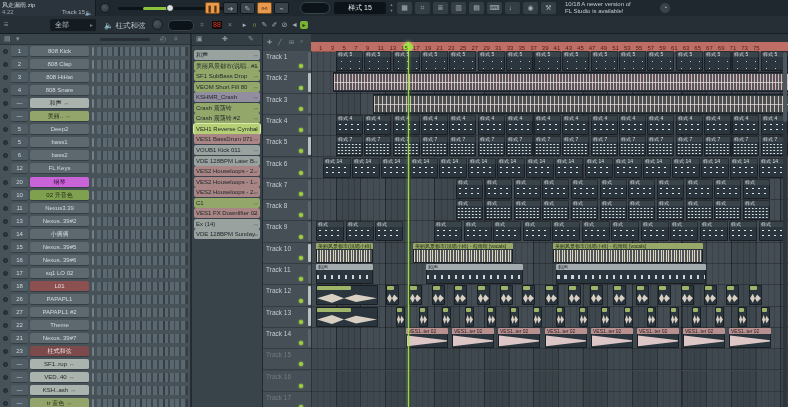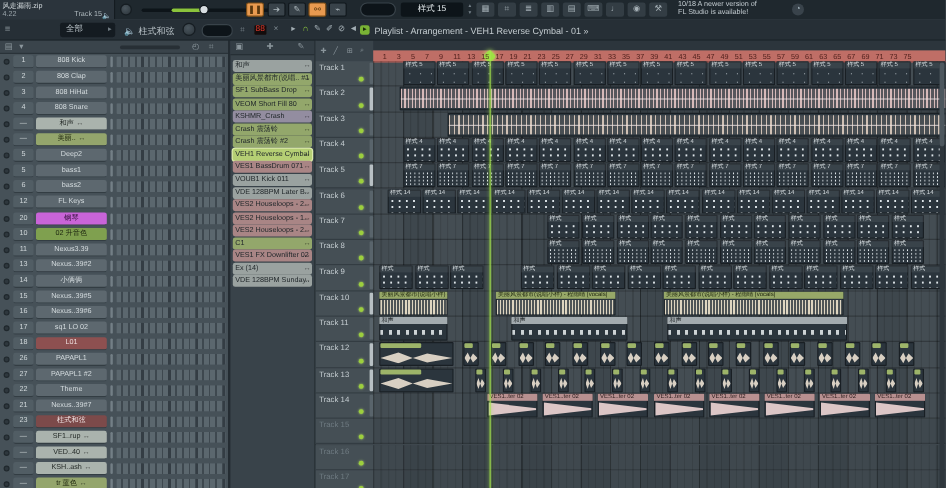--- a/index.html
+++ b/index.html
@@ -198,21 +198,20 @@
     <div class="led88">88</div>
     <div class="x-ic">×</div>
     <div class="pl-ico" style="left:240px;">▸</div>
     <div class="pl-ico green" style="left:250px;">∩</div>
     <div class="pl-ico" style="left:260px;">✎</div>
     <div class="pl-ico" style="left:270px;">✐</div>
     <div class="pl-ico" style="left:280px;">⊘</div>
     <div class="pl-ico" style="left:290px;">◄</div>
 
     <div class="pl-title-icon">▸</div>
-    <div class="pl-title">Playlist - Arrangement - VEH1 Reverse Cymbal - 01 »</div>
   </div>
 
   <div class="rack">
     <div class="rack-head">
       <span class="h-ic" style="left:4px;">▤</span>
       <span class="h-ic" style="left:16px;">▾</span>
       <div class="groove"></div>
       <span class="h-ic" style="left:160px;">◴</span>
       <span class="h-ic" style="left:174px;">⌗</span>
     </div>

